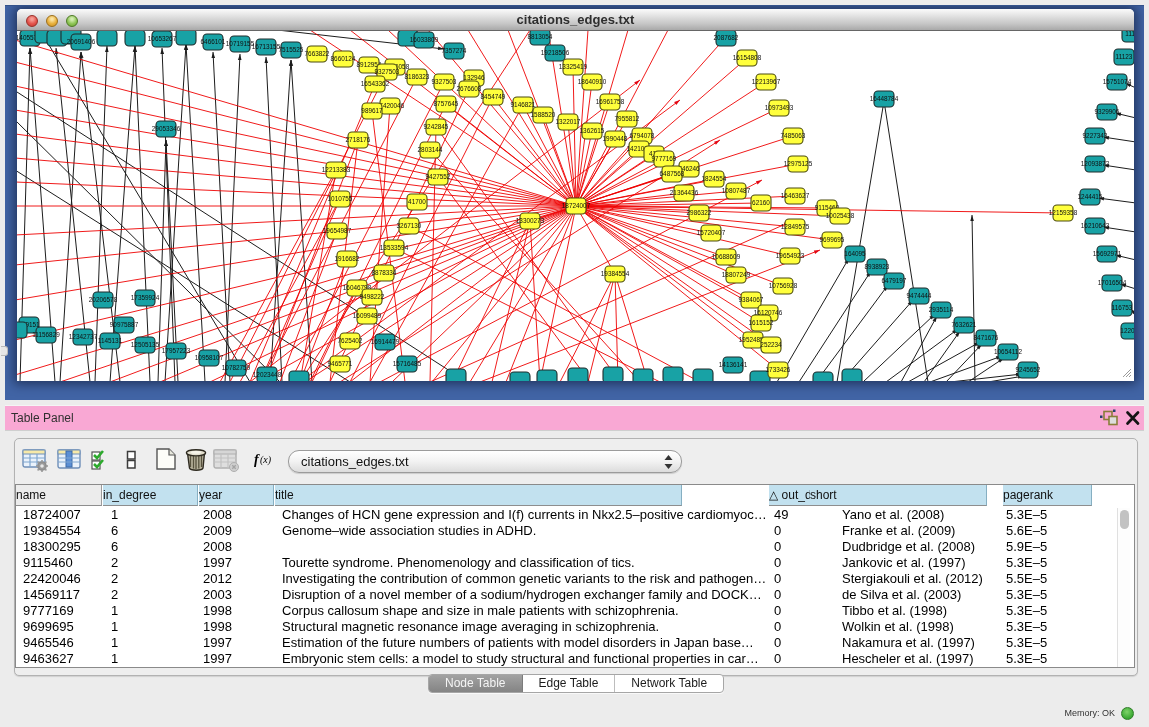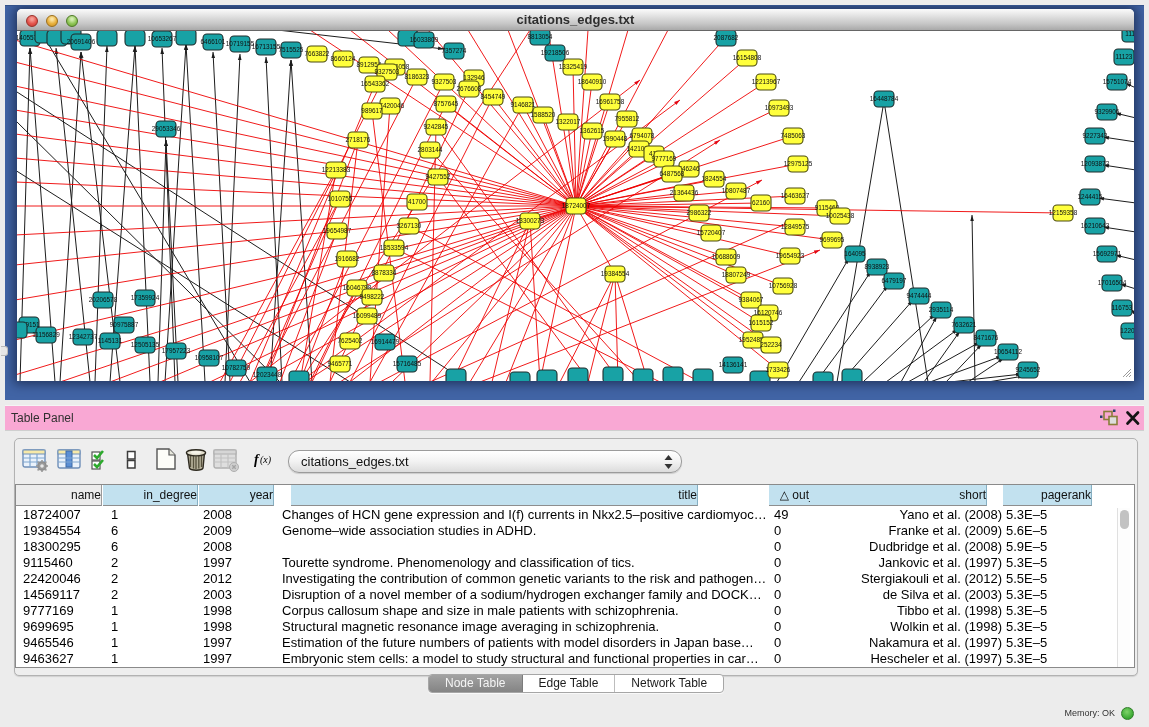--- a/index.html
+++ b/index.html
@@ -8,28 +8,28 @@
 .tl{position:absolute;top:6px;width:12px;height:12px;border-radius:50%;}
 .tl.r{left:9px;background:radial-gradient(circle at 50% 32%,#f59c94 12%,#e4544c 55%,#c33a31 100%);border:1px solid #9a2f28}
 .tl.y{left:29px;background:radial-gradient(circle at 50% 32%,#fbe3a0 12%,#e8b03c 55%,#c98f23 100%);border:1px solid #9c6f1c}
 .tl.g{left:49px;background:radial-gradient(circle at 50% 32%,#d2ecb0 12%,#8ec556 55%,#69a233 100%);border:1px solid #4e7a26}
 .gwrap{position:absolute;left:0;top:22px;width:1117px;height:350px;background:#fff;overflow:hidden}
 .tpbar{position:absolute;left:5px;top:405px;width:1139px;height:26px;background:#f9a8d4;border-top:1px solid #f5f5f5;border-bottom:1px solid #cfcfcf;font-size:12px;color:#303030;line-height:25px;padding-left:6px}
 .panel{position:absolute;left:14px;top:438px;width:1124px;height:238px;background:#eeeeee;border:1px solid #b2b2b2;border-radius:5px;box-shadow:0 1px 1px rgba(0,0,0,.12)}
 .combo{position:absolute;left:273px;top:11px;width:394px;height:23px;border:1px solid #9b9b9b;border-radius:11px;background:linear-gradient(180deg,#ffffff 0%,#f2f2f2 50%,#dcdcdc 100%);font-size:13px;color:#111;line-height:21px;padding-left:12px;box-shadow:0 1px 1px rgba(0,0,0,.15)}
 .tbl{position:absolute;left:0px;top:45px;width:1120px;height:184px;background:#fff;border:1px solid #8a8a8a;overflow:hidden}
 .thead{position:absolute;left:0;top:0;width:1122px;height:21px;background:#fff}
-.th{position:absolute;top:0;height:21px;background:#c2e1ef;border-bottom:1px solid #8e8e8e;border-right:1px solid #86afc2;font-size:12px;color:#111;text-align:right;line-height:21px}
+.th{position:absolute;top:0;height:21px;background:#c2e1ef;border-bottom:1px solid #8e8e8e;border-right:1px solid #86afc2;font-size:12px;color:#111;text-align:left;line-height:21px}
 .th.gray{background:#ececec;border-right:1px solid #9b9b9b}
 .rows{position:absolute;left:0;top:22px;width:1122px}
 .tr{position:relative;width:1122px;height:16px;font-size:13px;line-height:16px;color:#000;white-space:nowrap}
 .tr div{position:absolute;top:0;overflow:hidden}
 .c0{left:7px;width:80px}.c1{left:95px;width:90px}.c2{left:187px;width:75px}
 .c3{left:266px;width:488px}.c4{left:758px;width:70px}
-.c5{left:826px;width:160px;text-align:right}.c6{left:990px;width:95px}
+.c5{left:826px;width:160px;text-align:left}.c6{left:990px;width:95px}
 .vsb{position:absolute;right:4px;top:23px;width:13px;height:159px;background:#fdfdfd;border-left:1px solid #e0e0e0}
 .vsb .thumb{position:absolute;left:2px;top:2px;width:9px;height:19px;border-radius:5px;background:#c2c2c2}
 .tabs{position:absolute;left:428px;top:674px;height:19px;display:flex;border:1px solid #a6a6a6;border-radius:4px;overflow:hidden;background:#fff;box-shadow:0 1px 0 rgba(255,255,255,.7)}
 .tab{font-size:12px;line-height:17px;padding:0 16px;color:#1c1c1c;border-right:1px solid #bdbdbd}
 .tab.sel{background:linear-gradient(180deg,#a2a2a2,#848484);color:#f5f5f5;border-right:1px solid #7c7c7c}
 .mem{position:absolute;right:34px;bottom:9px;font-size:9px;color:#333}
 .dot{position:absolute;right:15px;bottom:7px;width:13px;height:13px;border-radius:50%;background:radial-gradient(circle at 45% 35%,#7fd36a,#3aa832 70%);border:1px solid #2f7d28}
 .ticon{position:absolute;top:9px}
 .fx{font-size:14px;font-style:italic;font-weight:bold;color:#111}
 .paneltopicons{position:absolute;top:409px;height:18px;right:4px;width:60px}
@@ -721,21 +721,21 @@
     <svg style="position:absolute;right:8px;top:4px" width="9" height="14" viewBox="0 0 9 14">
       <path d="M4.5 0 L8.5 5 H0.5 Z" fill="#333"></path>
         <path d="M4.5 14 L8.5 9 H0.5 Z" fill="#333"></path>
     </svg>
   </div>
   <div class="tbl">
     <div class="thead">
       <div class="th gray" style="left:0;width:86px">name</div>
       <div class="th" style="left:87px;width:95px">in_degree</div>
       <div class="th" style="left:183px;width:75px">year</div>
-      <div class="th" style="left:275px;width:407px">title</div>
+      <div class="th" style="left:259px;width:407px">title</div>
       <div class="th" style="left:753px;width:73px">△ out_de…</div>
       <div class="th" style="left:794px;width:177px">short</div>
       <div class="th" style="left:987px;width:89px">pagerank</div>
     </div>
     <div class="rows">
         <div class="tr">
           <div class="c0">18724007</div>
           <div class="c1">1</div>
           <div class="c2">2008</div>
           <div class="c3">Changes of HCN gene expression and I(f) currents in Nkx2.5–positive cardiomyoc…</div>

